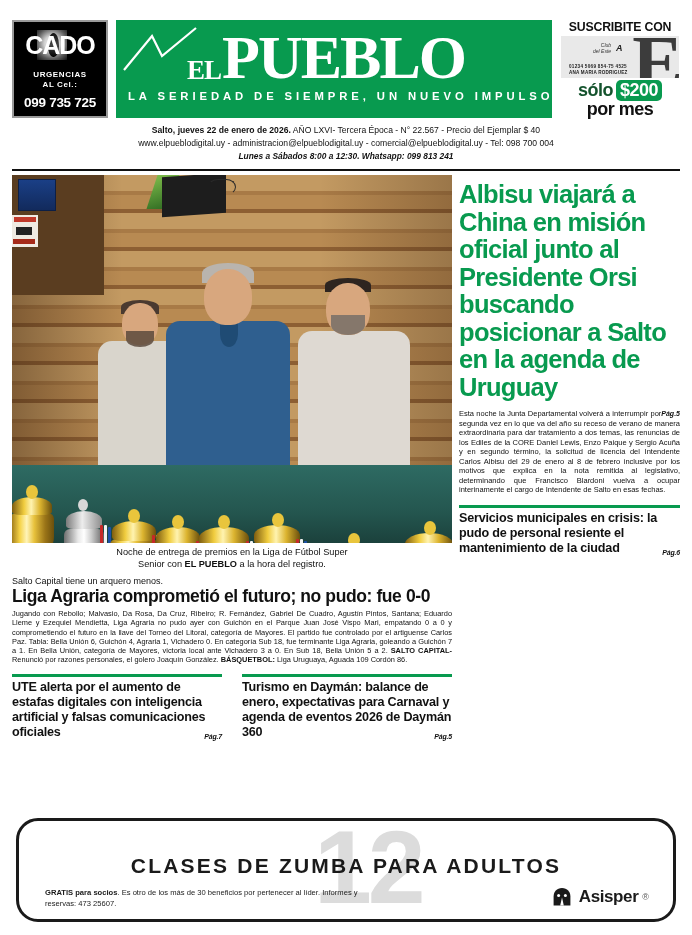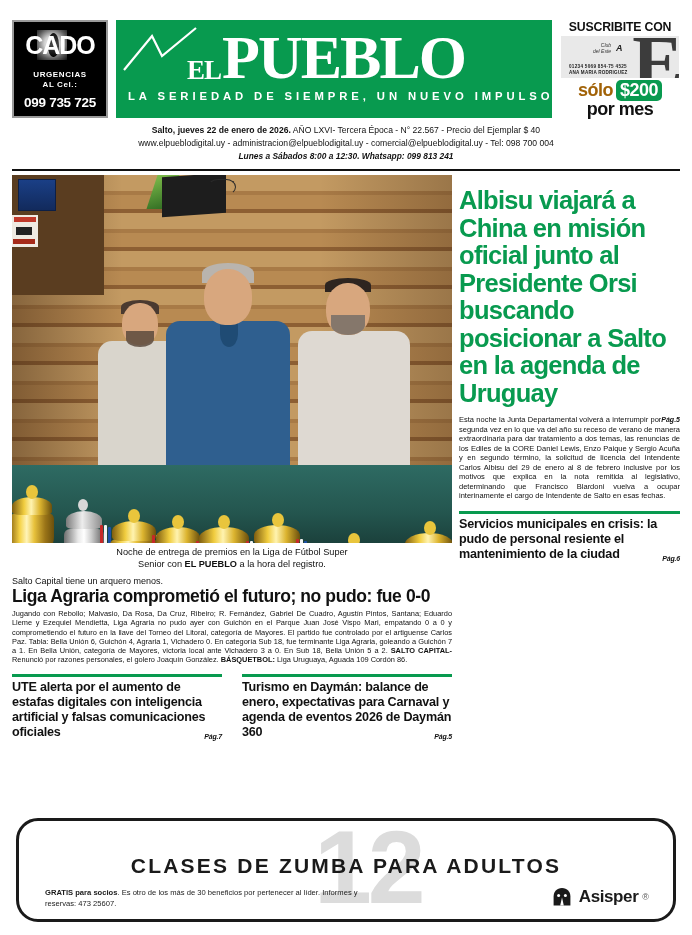--- a/index.html
+++ b/index.html
@@ -108,21 +108,21 @@
   }
   .sub-card .cnum{
     position:absolute;left:8px;top:28px;font-size:4.6px;color:#222;
     letter-spacing:.3px;font-weight:bold;
   }
   .sub-card .cname{
     position:absolute;left:8px;top:34px;font-size:4.6px;color:#222;
     letter-spacing:.2px;font-weight:bold;
   }
   .sub-price-row{display:flex;align-items:center;margin-top:2px;}
-  .sub-solo{font-size:18px;font-weight:bold;letter-spacing:-.5px;color:#a16207;}
+  .sub-solo{font-size:18px;font-weight:bold;letter-spacing:-.5px;color:#14532d;}
   .sub-amount{
     background:#089a4f;color:#fff;font-size:18px;font-weight:bold;
     border-radius:5px;padding:0 4px;margin-left:3px;letter-spacing:-.5px;
   }
   .sub-permes{font-size:18px;font-weight:bold;color:#111;letter-spacing:-.5px;line-height:17px;}
 
   
   .dateline{
     text-align:center;padding:6px 10px 4px 10px;
     font-family:"Liberation Sans",sans-serif;
@@ -250,21 +250,21 @@
     font-weight:bold;font-size:12.6px;line-height:15px;
     letter-spacing:-.2px;color:#111;
   }
   .pag{font-size:7px;font-weight:bold;font-style:italic;color:#111;
        float:right;margin-top:4px;letter-spacing:-.2px;}
 
   
   .main-head{
     color:#089a4f;font-weight:bold;
     font-size:25.5px;line-height:27.5px;letter-spacing:-.7px;
-    margin-top:12px;
+    margin-top:6px;
   }
   .lead{
     font-size:7.5px;line-height:9.5px;text-align:justify;
     margin-top:8px;color:#111;
   }
   .lead .pagi{font-weight:bold;font-style:italic;float:right;font-size:7px;}
   .rbox{margin-top:10px;}
   .rbox .topline{height:3px;background:#089a4f;margin-bottom:3px;}
   .rbox .txt{
     font-weight:bold;font-size:12.6px;line-height:15px;

